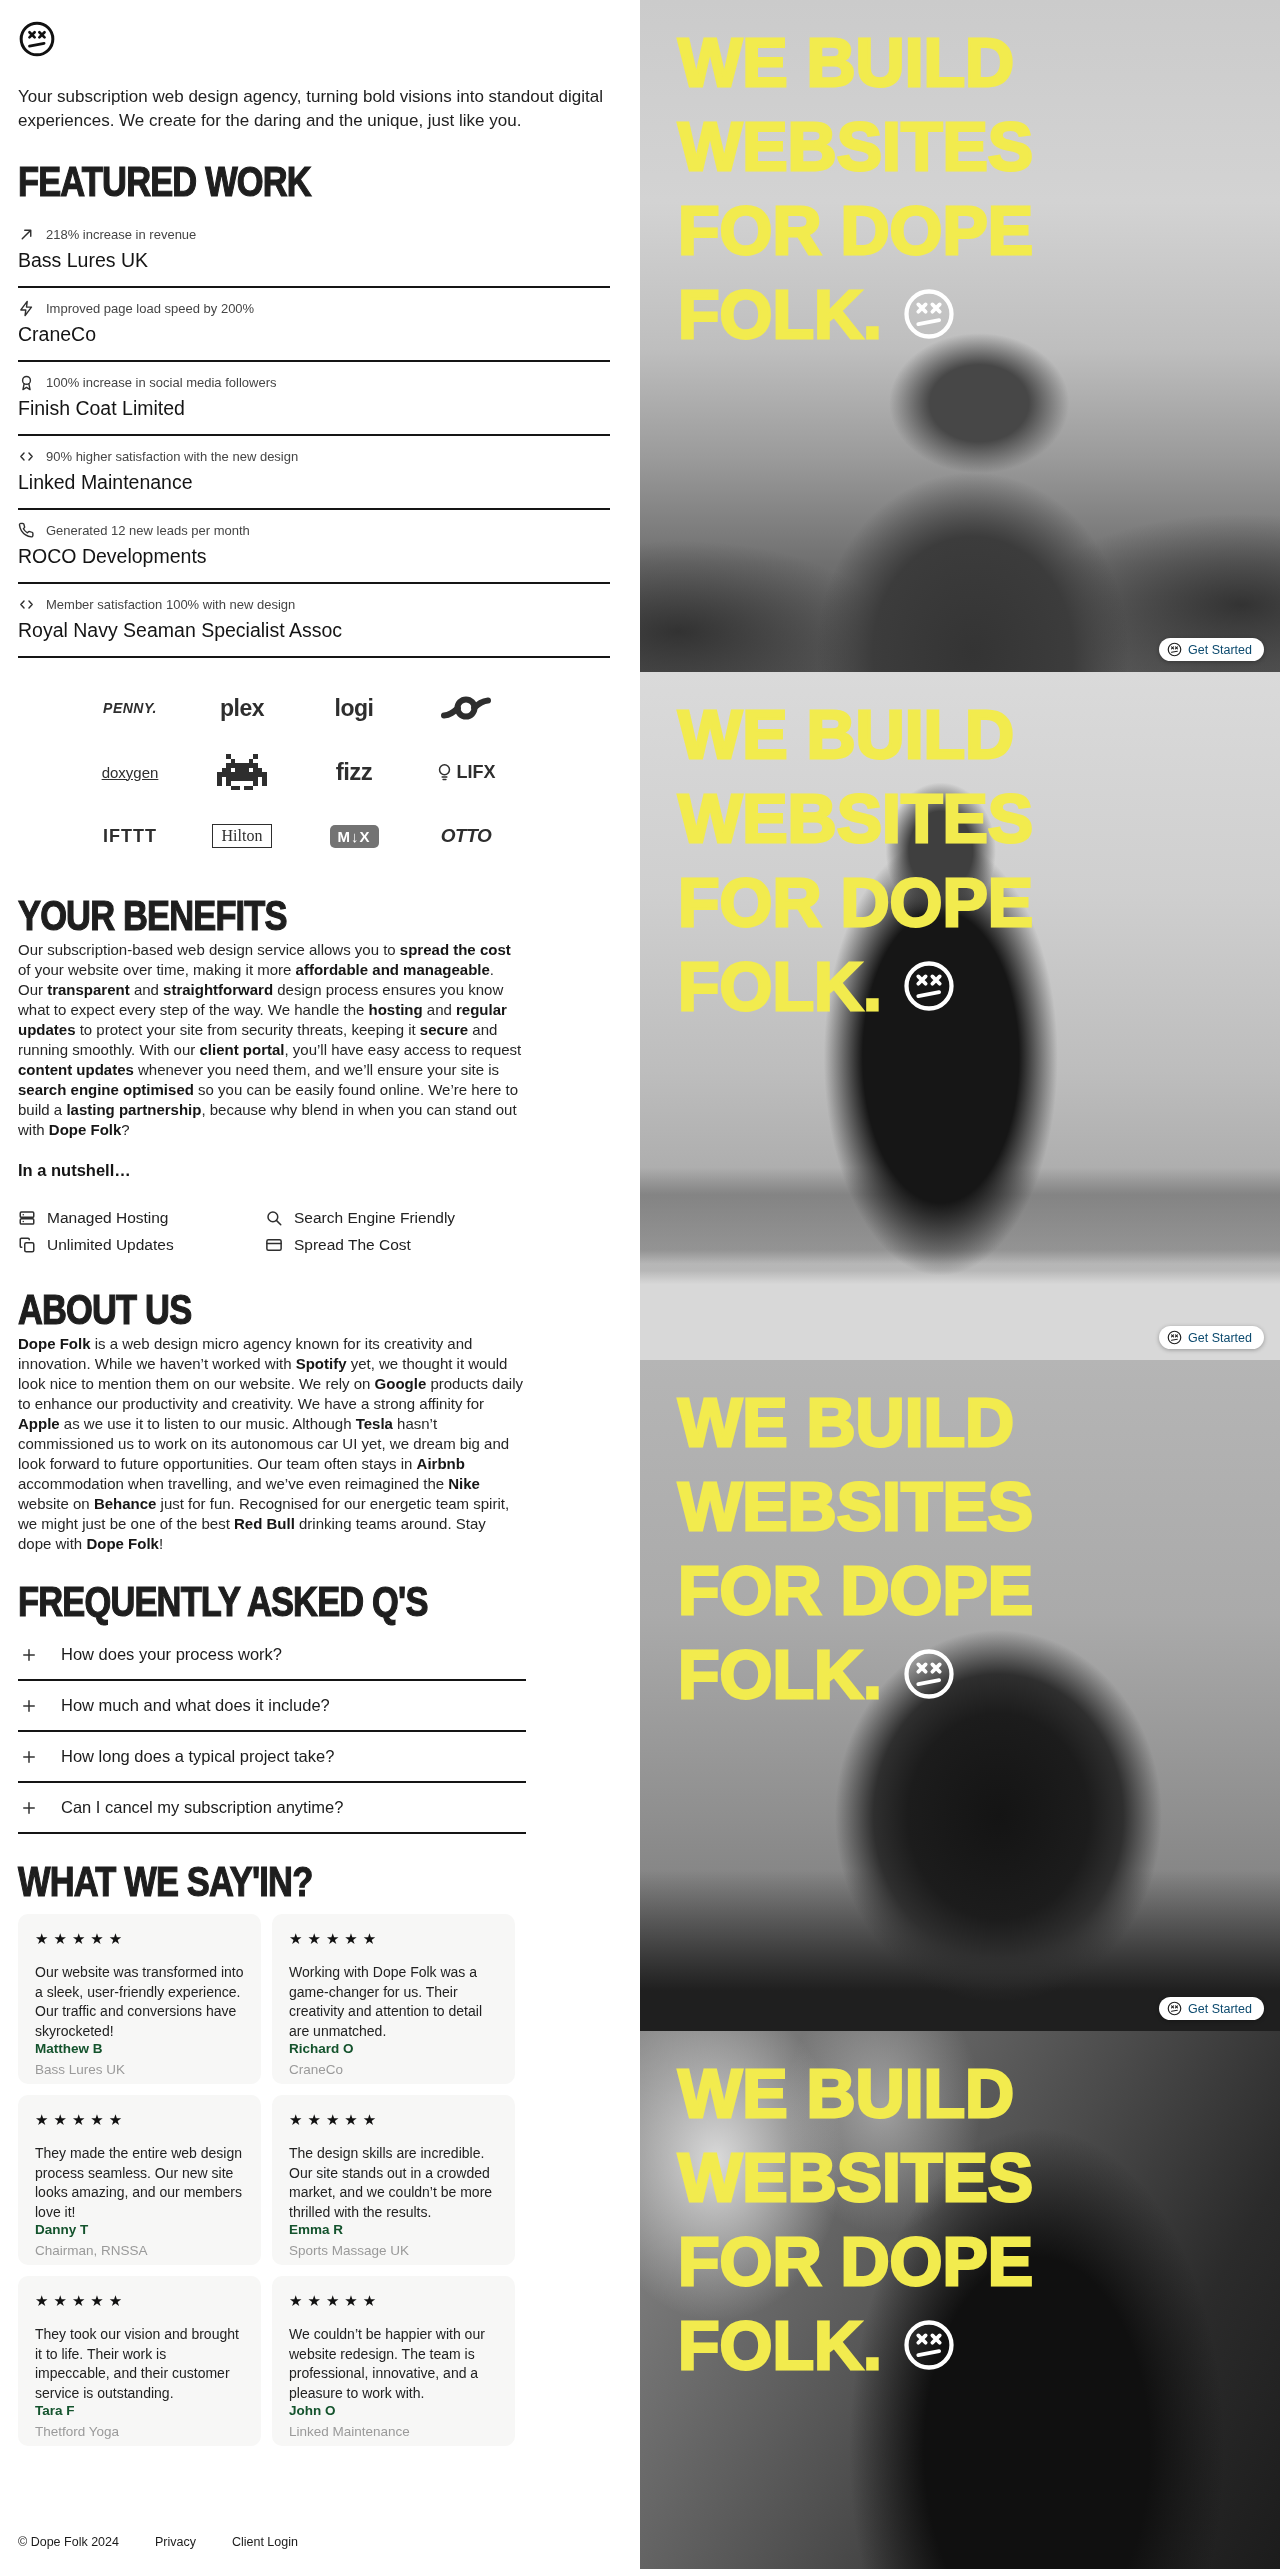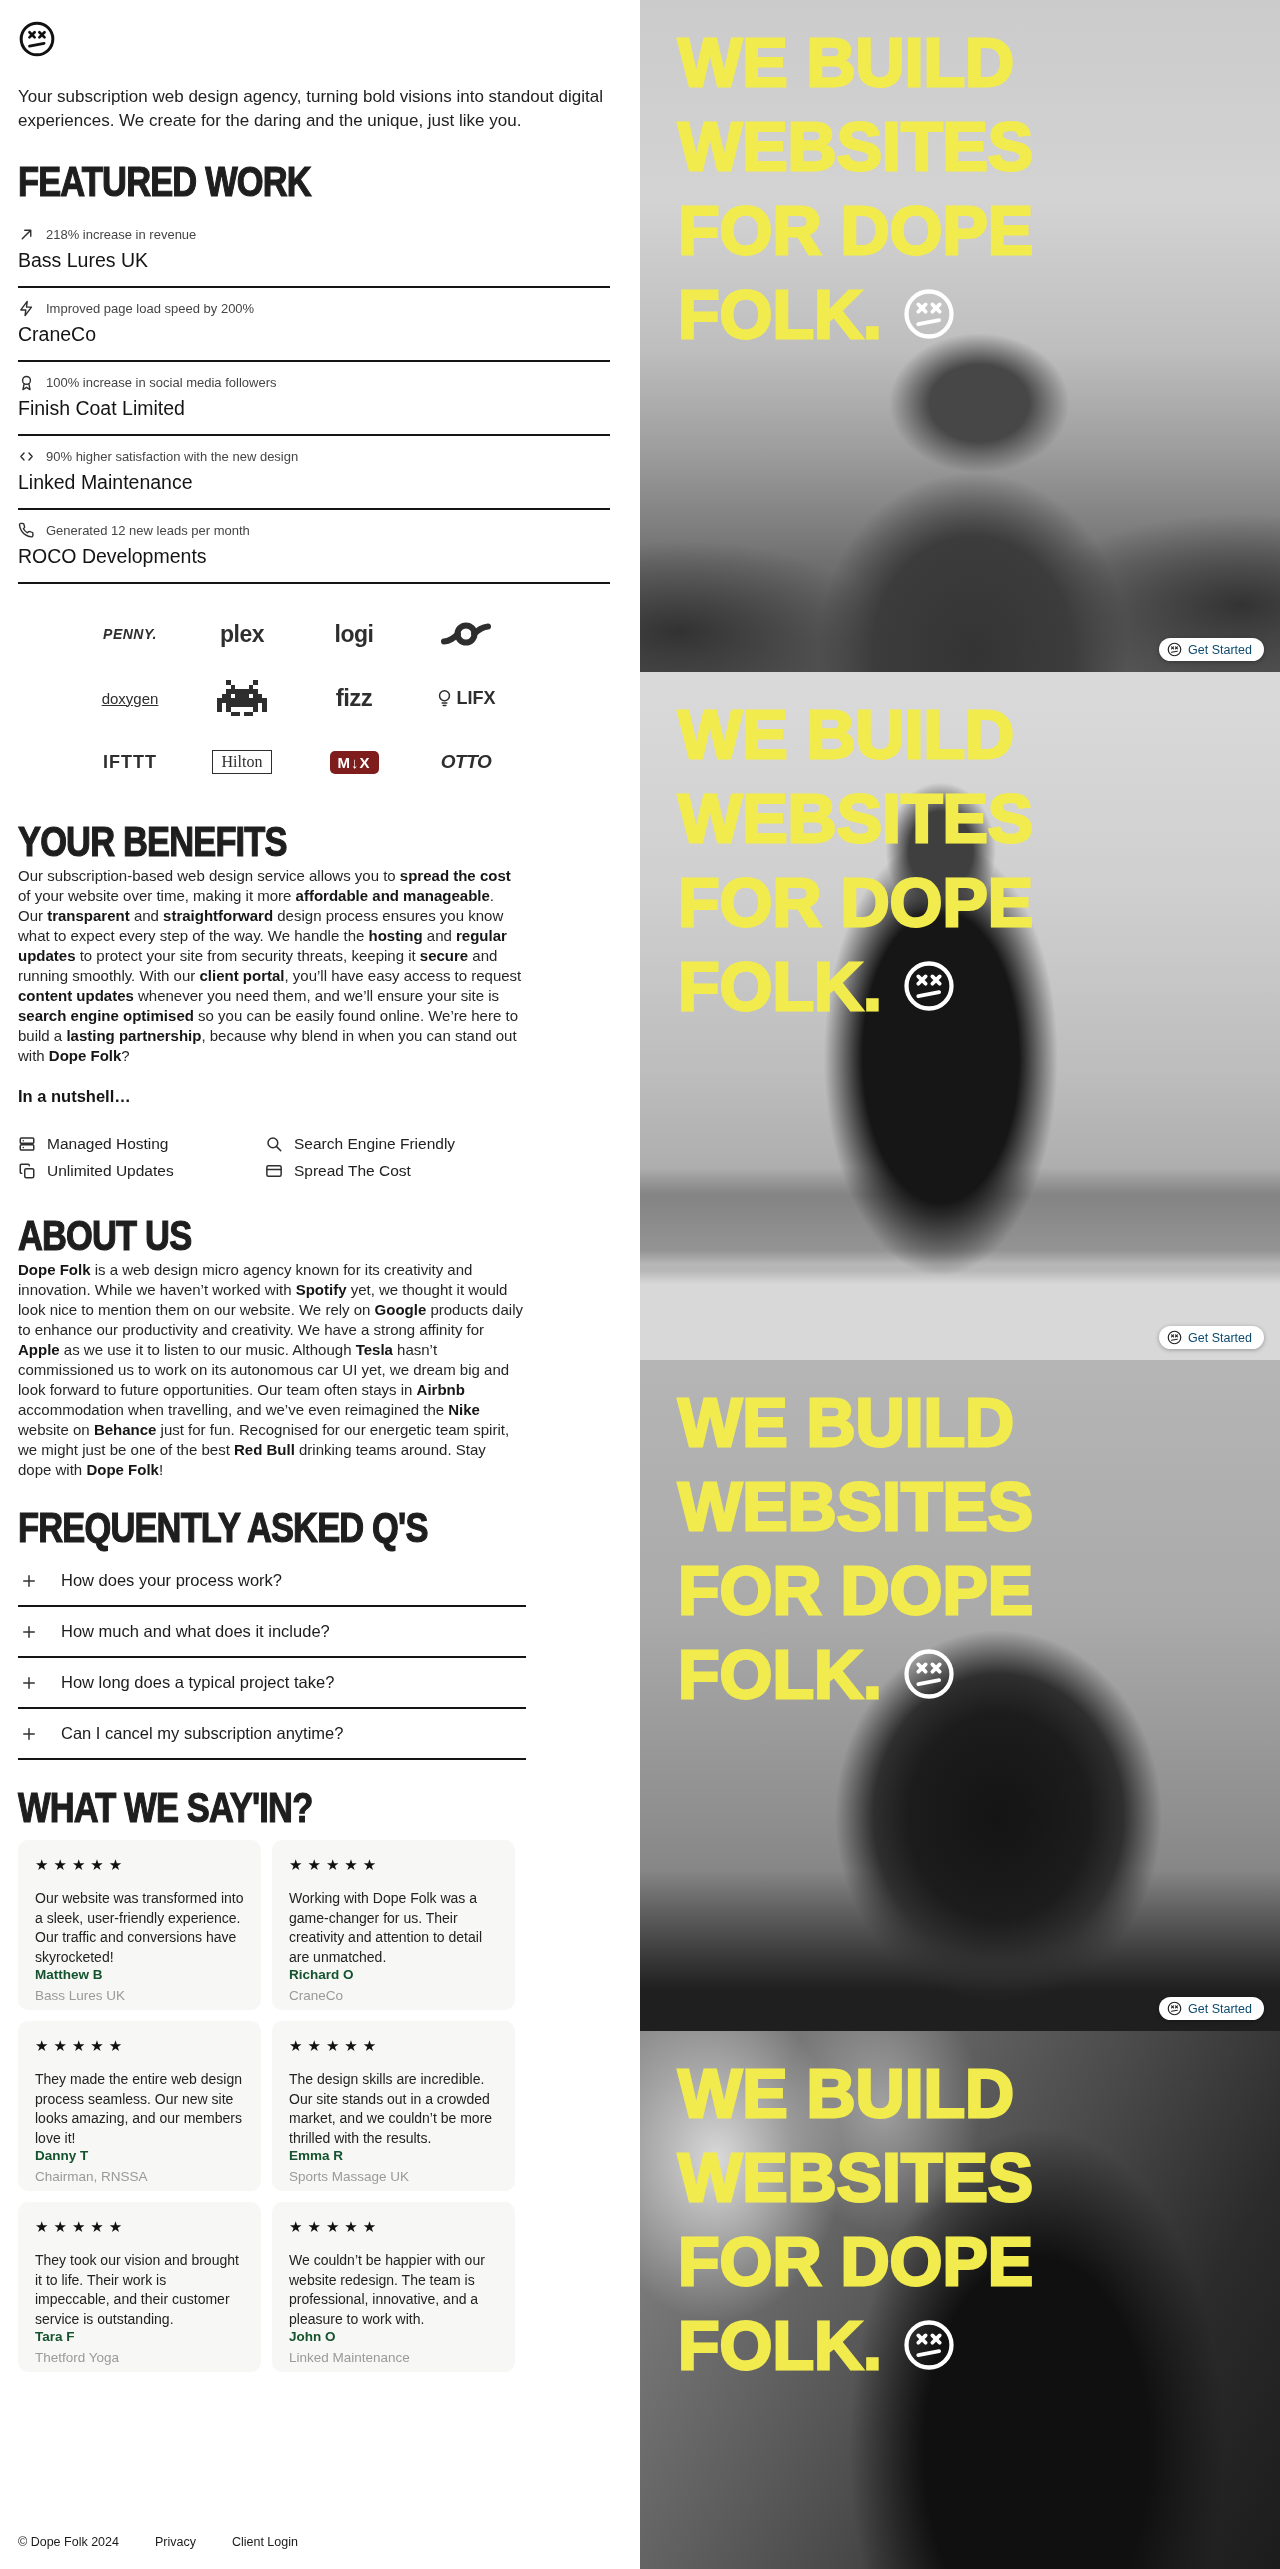--- a/index.html
+++ b/index.html
@@ -33,21 +33,21 @@
   .lg-plex{font-size:23px;font-weight:bold;letter-spacing:-.5px}
   .lg-logi{font-size:23px;font-weight:bold;letter-spacing:-.5px}
   .lg-eye svg{width:52px;height:26px}
   .lg-doxygen{font-size:15px;text-decoration:underline;font-weight:500}
   .lg-invader svg{width:50px;height:36px}
   .lg-fizz{font-size:24px;font-weight:bold;letter-spacing:-.5px}
   .lg-lifx{font-size:18px;font-weight:bold}
   .lg-lifx svg{width:15px;height:19px;stroke:#2e2e2e}
   .lg-ifttt{font-size:18px;font-weight:bold;letter-spacing:1px}
   .lg-hilton{font-family:"Liberation Serif","DejaVu Serif",serif;font-size:16px;border:1.5px solid #2e2e2e;padding:2px 9px}
-  .lg-mux{background:#7f1d1d;color:#fff;border-radius:5px;padding:3px 8px;font-size:15px;font-weight:bold;letter-spacing:1px}
+  .lg-mux{background:#737373;color:#fff;border-radius:5px;padding:3px 8px;font-size:15px;font-weight:bold;letter-spacing:1px}
   .lg-otto{font-size:19px;font-weight:bold;font-style:italic;letter-spacing:-.5px}
 
   
   .body-p{margin-top:2px;width:505px;font-size:15px;line-height:20px;color:#262626}
   .body-p b{color:#161616}
   .nutshell-title{margin-top:21px;font-size:16.5px;font-weight:bold;color:#151515}
   .nut-grid{margin-top:29px;width:505px;display:grid;grid-template-columns:247px 248px;row-gap:9px}
   .nut-item{display:flex;align-items:center;gap:11px;font-size:15.5px;color:#222}
   .nut-item svg{width:18px;height:18px;flex:none;stroke:#2f2f2f}
 
@@ -173,20 +173,29 @@
       </div>
       <div class="fw-item">
         <div class="fw-stat">
             <svg class="icon" viewBox="0 0 24 24" stroke="currentColor">
               <path d="M21 16.5v2.6a1.9 1.9 0 0 1-2.1 1.9 18.9 18.9 0 0 1-8.2-2.9 18.6 18.6 0 0 1-5.7-5.7A18.9 18.9 0 0 1 2.1 4.1 1.9 1.9 0 0 1 4 2h2.6a1.9 1.9 0 0 1 1.9 1.6 12.2 12.2 0 0 0 .7 2.7 1.9 1.9 0 0 1-.4 2L7.6 9.5a15.2 15.2 0 0 0 5.7 5.7l1.2-1.2a1.9 1.9 0 0 1 2-.4 12.2 12.2 0 0 0 2.7.7A1.9 1.9 0 0 1 21 16.5z"></path>
             </svg>
             <span>Generated 12 new leads per month</span>
           </div>
         <div class="fw-name">ROCO Developments</div>
       </div>
+      <div class="fw-item">
+        <div class="fw-stat">
+            <svg class="icon" viewBox="0 0 24 24" stroke="currentColor">
+              <path d="M8.5 7 L4 12 L8.5 17 M15.5 7 L20 12 L15.5 17"></path>
+            </svg>
+            <span>Member satisfaction 100% with new design</span>
+          </div>
+        <div class="fw-name">Royal Navy Seaman Specialist Assoc</div>
+      </div>
     </div>
 
     <div class="logo-grid">
       <span class="lg lg-penny">PENNY.</span>
       <span class="lg lg-plex">plex</span>
       <span class="lg lg-logi">logi</span>
       <span class="lg lg-eye">
         <svg viewBox="0 0 52 26" fill="none" stroke="currentColor" stroke-width="6" stroke-linecap="round">
             <circle cx="26" cy="13" r="8.5"></circle>
             <path d="M4 20.5 C10 20 13.5 17 17.8 13.2"></path>

